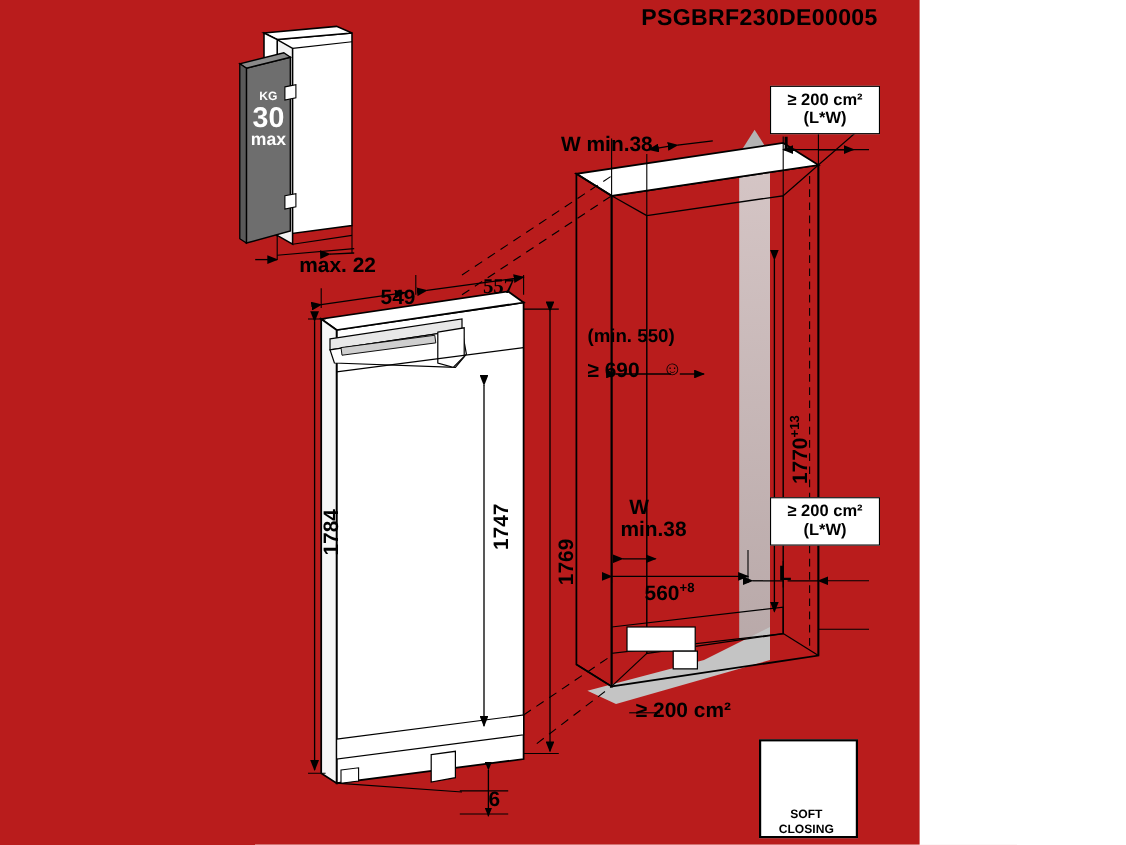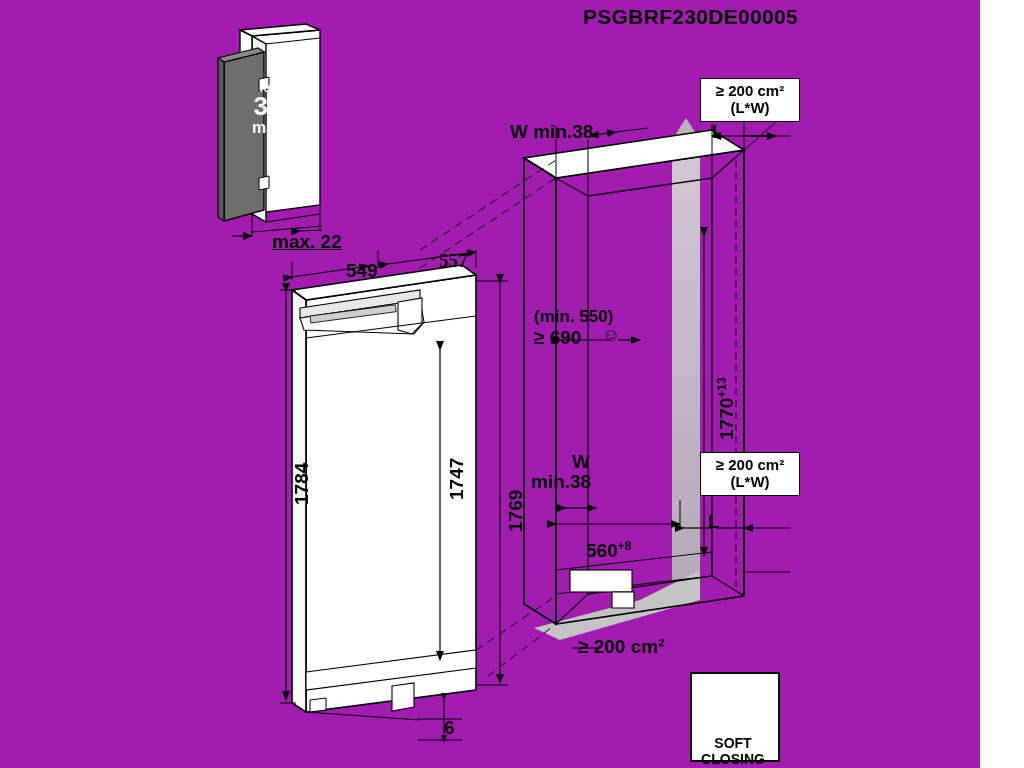--- a/index.html
+++ b/index.html
@@ -6,24 +6,24 @@
     margin: 0;
     padding: 0;
     background: #ffffff;
   }
   body {
     font-family: "Liberation Sans", sans-serif;
     color: #000000;
   }
   #sheet {
     position: relative;
-    width: 980px;
+    width: 836px;
     height: 768px;
     overflow: hidden;
-    background: #a21caf;
+    background: #b91c1c;
   }
   #drawing {
     position: absolute;
     left: 0;
     top: 0;
     width: 1024px;
     height: 768px;
   }
   .lbl {
     position: absolute;
@@ -67,21 +67,21 @@
     height: 86px;
     border: 2px solid #000;
     background: #ffffff;
   }
   .soft-cap {
     position: absolute;
     left: 690px;
     top: 735px;
     width: 86px;
     text-align: center;
-    font-size: 14px;
+    font-size: 11px;
     font-weight: 700;
     line-height: 1.15;
   }
   .vent-box {
     position: absolute;
     border: 1.6px solid #000;
     background: #ffffff;
     padding: 3px 7px 4px 7px;
   }
   .kg-badge {
@@ -244,49 +244,49 @@
     <g>
       <rect x="708" y="684" width="50" height="42" fill="#ffffff" stroke="#000" stroke-width="2"></rect>
       <path d="M712,728 L756,728 L766,742 L704,742 Z" fill="#d6d6d6" stroke="#000" stroke-width="1"></path>
       <line x1="716" y1="732" x2="756" y2="732" stroke="#000" stroke-width="1"></line>
       <line x1="712" y1="736" x2="760" y2="736" stroke="#000" stroke-width="1"></line>
     </g>
   </svg>
 
   <div class="lbl code" style="left:583px; top:6px;">PSGBRF230DE00005</div>
 
-  <div class="kg-badge" style="left:224px; top:82px; width:40px;padding-left:24px;">
+  <div class="kg-badge" style="left:224px; top:82px; width:40px;">
     <div class="kg-icon">KG</div>
     <div class="kg-num">30</div>
     <div class="kg-max">max</div>
   </div>
 
-  <div class="lbl dim" style="left:272px; top:232px;text-decoration:underline;">max. 22</div>
+  <div class="lbl dim" style="left:272px; top:232px;">max. 22</div>
 
   <div class="lbl dim" style="left:306px; top:261px;margin-left:40px;">549</div>
   <div class="lbl dim" style="left:439px; top:251px;font-family:Liberation Serif, serif;">557</div>
 
   <div class="lbl dim rot" style="left:292px; top:505px;">1784</div>
   <div class="lbl dim rot" style="left:447px; top:500px;">1747</div>
   <div class="lbl dim rot" style="left:506px; top:532px;">1769</div>
   <div class="lbl dim" style="left:444px; top:718px;">6</div>
 
   <div class="lbl dim" style="left:510px; top:110px;margin-top:12px;">W min.38</div>
   <div class="lbl dim" style="left:712px; top:122px;">L</div>
 
-  <div class="lbl dim-sm" style="left:534px; top:308px;">(min. 550)</div>
+  <div class="lbl dim-sm" style="left:534px; top:297px;">(min. 550)</div>
   <div class="lbl dim" style="left:534px; top:328px;">≥ 690</div>
   <div class="lbl smiley" style="left:602px; top:326px;">☺</div>
 
   <div class="lbl dim rot" style="left:716px; top:440px;"><span>1770</span><span class="sup">+13</span></div>
 
   <div class="lbl dim" style="left:572px; top:452px;">W</div>
-  <div class="lbl dim" style="left:531px; top:472px;">min.38</div>
-
-  <div class="lbl dim" style="left:586px; top:540px;"><span>560</span><span class="sup">+8</span></div>
+  <div class="lbl dim" style="left:564px; top:472px;">min.38</div>
+
+  <div class="lbl dim" style="left:586px; top:528px;"><span>560</span><span class="sup">+8</span></div>
   <div class="lbl dim" style="left:708px; top:512px;">L</div>
 
   <div class="vent-box" style="left:700px; top:78px; width:84px;">
     <div class="vent">≥ 200 cm²</div>
     <div class="vent">(L*W)</div>
   </div>
 
   <div class="vent-box" style="left:700px; top:452px; width:84px;">
     <div class="vent">≥ 200 cm²</div>
     <div class="vent">(L*W)</div>

